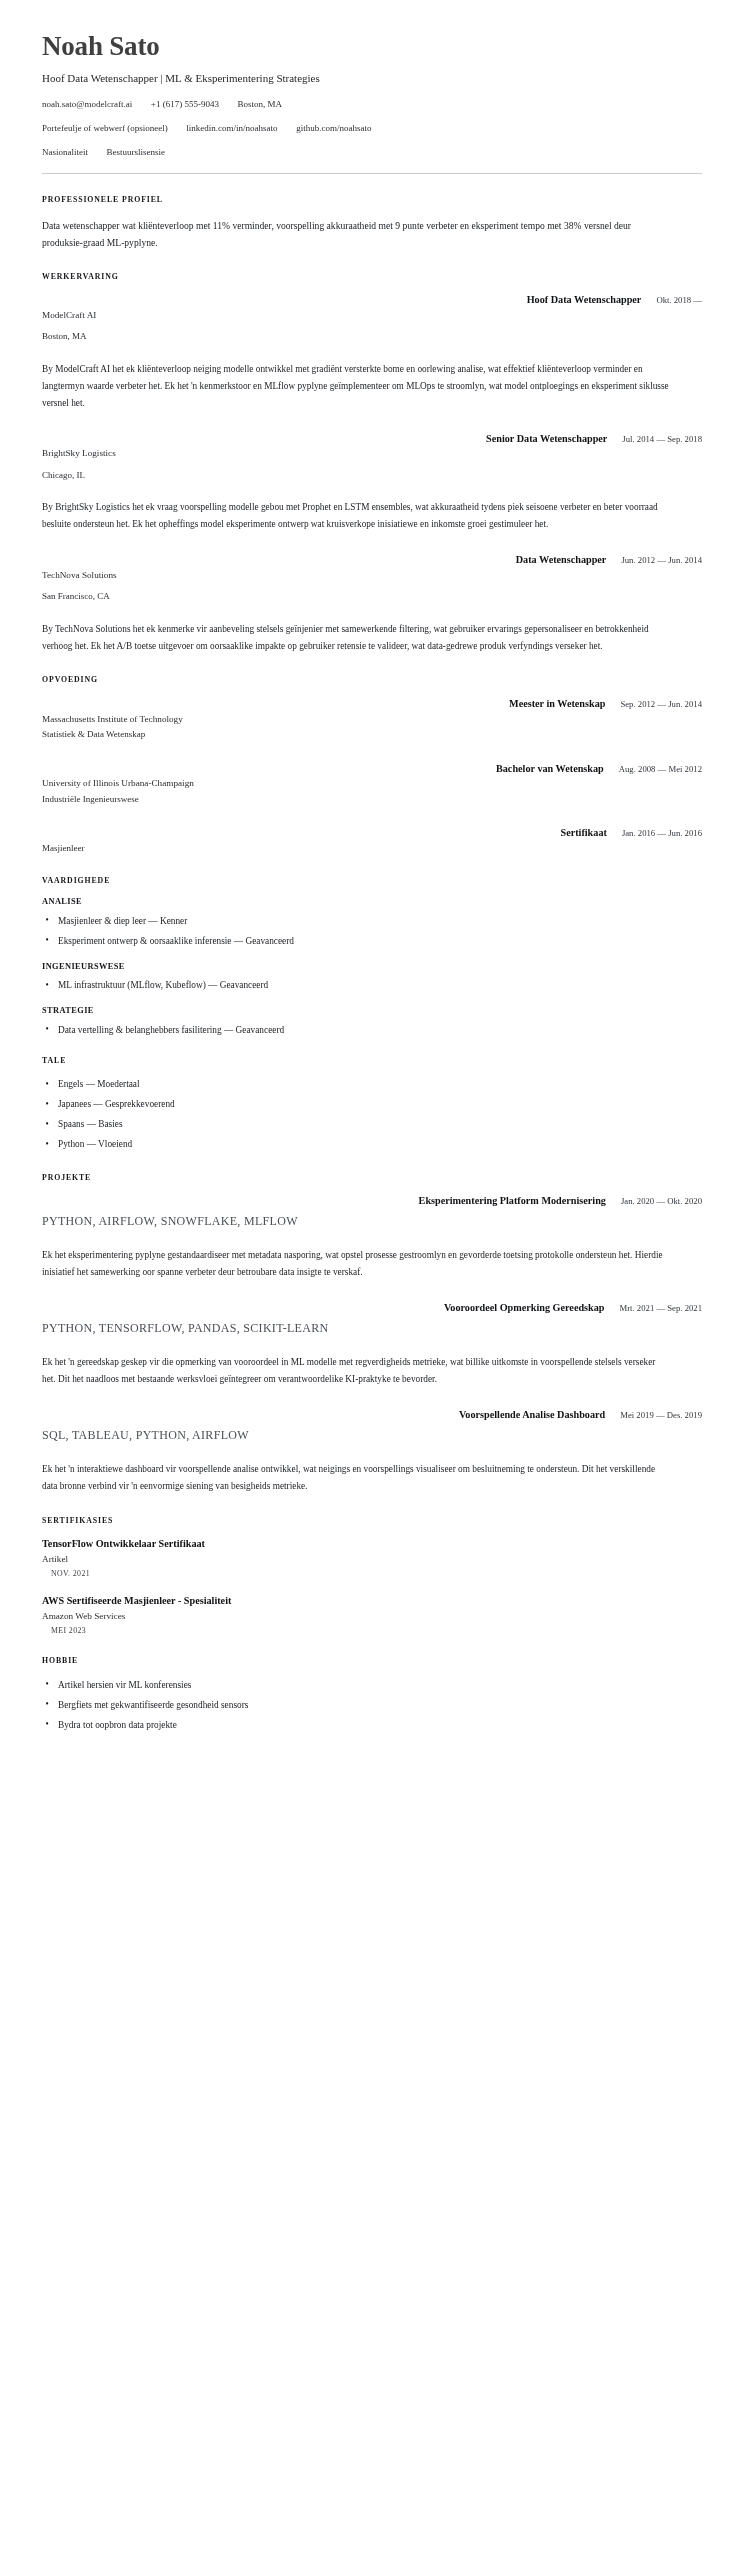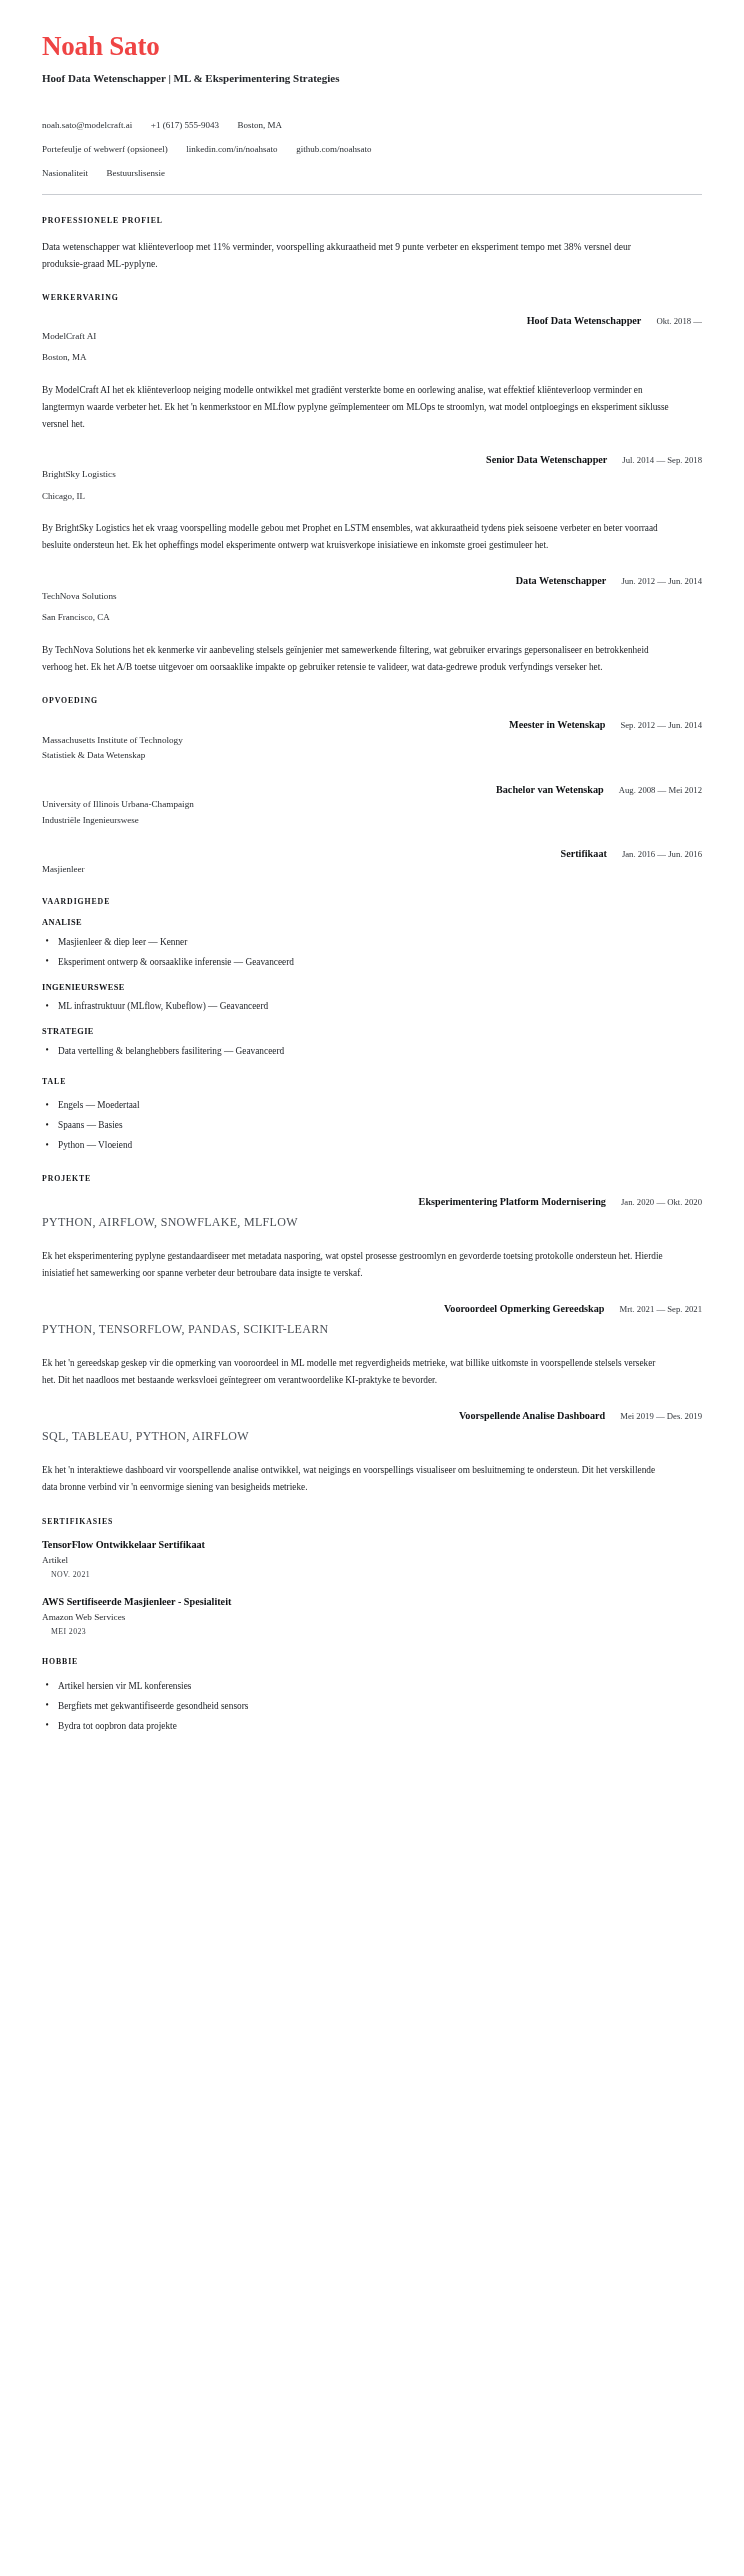--- a/index.html
+++ b/index.html
@@ -21,28 +21,28 @@
     padding: 32px 42px 25px 42px;
   }
 
   
   .name {
     font-size: 27px;
     font-weight: 700;
     letter-spacing: -0.2px;
     line-height: 1.08;
     margin: 0 0 10px 0;
-    color: #ef4444;
+    color: #404040;
   }
   .headline {
     font-size: 11px;
-    font-weight: 700;
+    font-weight: 400;
     line-height: 1.35;
     color: #25282c;
-    margin: 0 0 33px 0;
+    margin: 0 0 12px 0;
   }
   .contact-row {
     font-size: 9px;
     color: #2b2f34;
     line-height: 1.5;
     margin-bottom: 10.6px;
     display: flex;
     flex-wrap: wrap;
   }
   .contact-row .ci { margin-right: 18.6px; white-space: nowrap; }
@@ -297,20 +297,21 @@
       <ul class="bullets">
         <li>Data vertelling &amp; belanghebbers fasilitering — Geavanceerd</li>
       </ul>
     </div>
   </section>
 
   <section class="section lang-block">
     <h2 class="section-title">TALE</h2>
     <ul class="bullets">
       <li>Engels — Moedertaal</li>
+      <li>Japanees — Gesprekkevoerend</li>
       <li>Spaans — Basies</li>
       <li>Python — Vloeiend</li>
     </ul>
   </section>
 
   <section class="section">
     <h2 class="section-title">PROJEKTE</h2>
 
     <div class="entry">
       <div class="entry-head">

